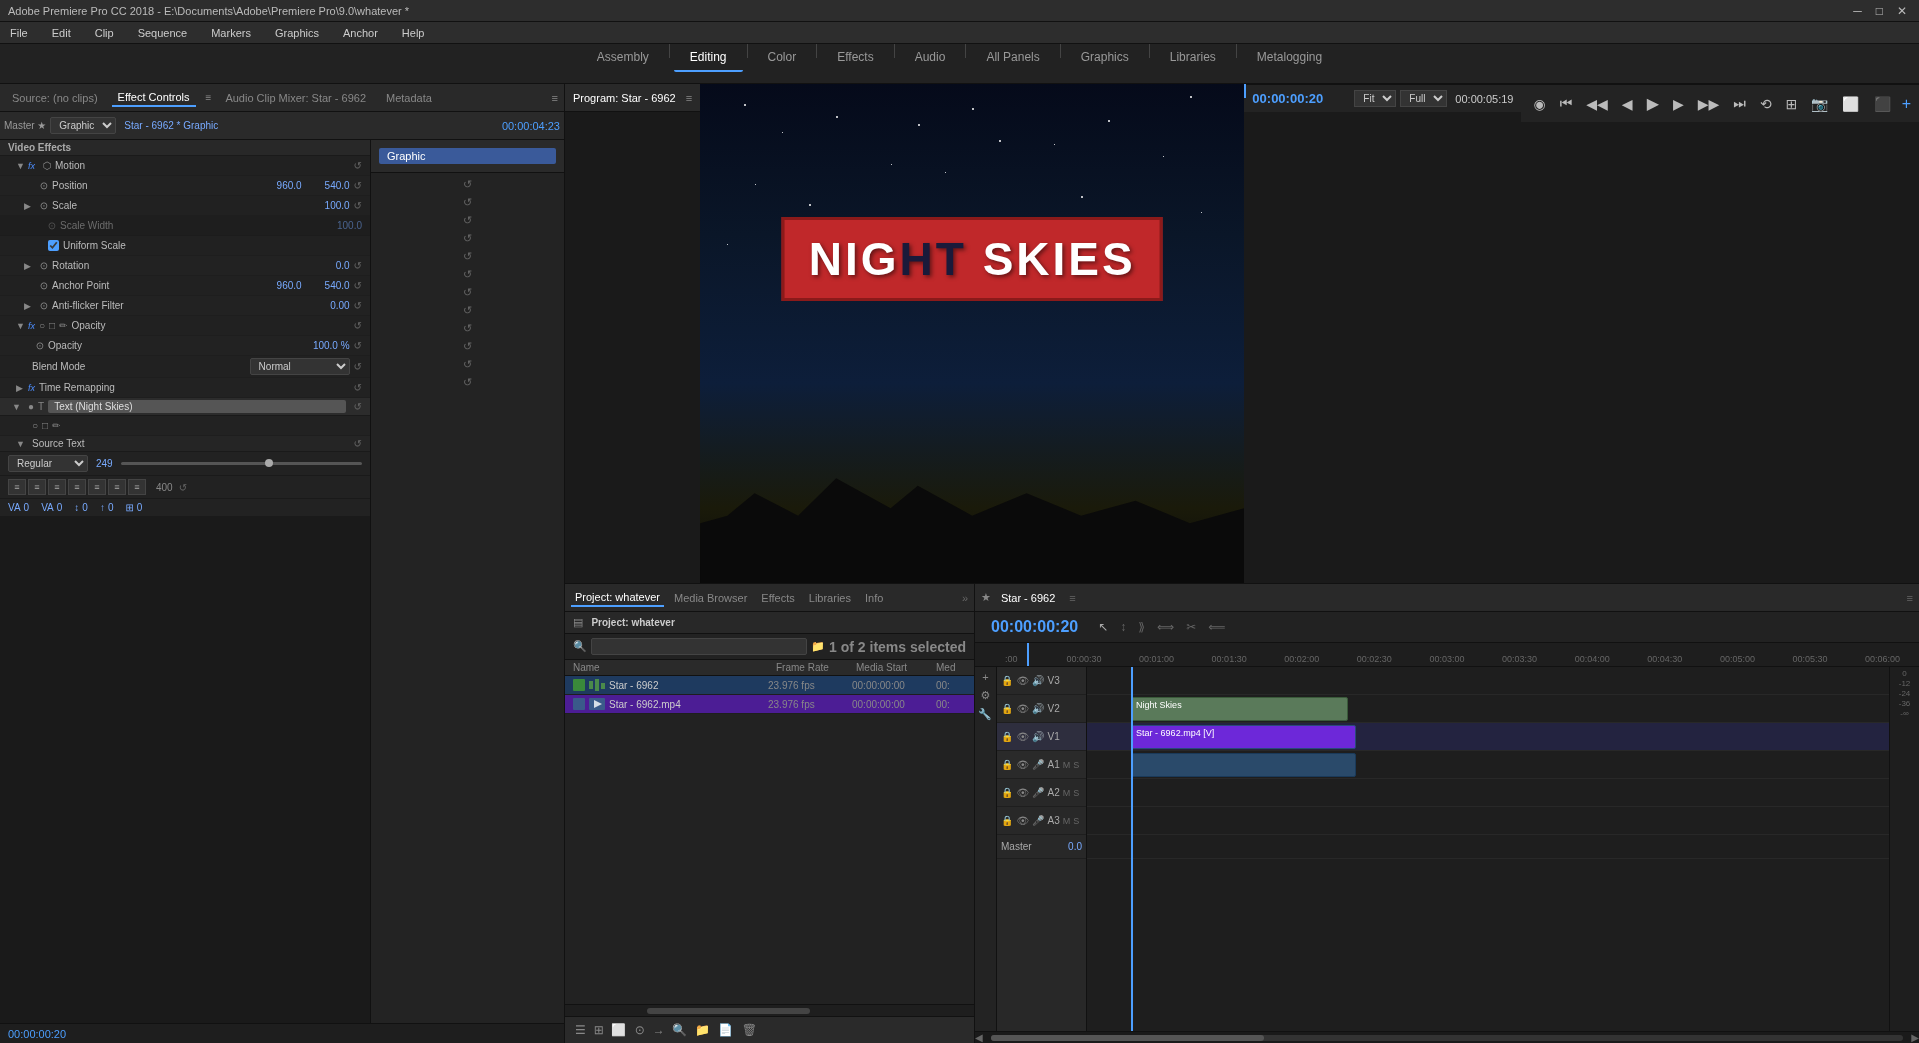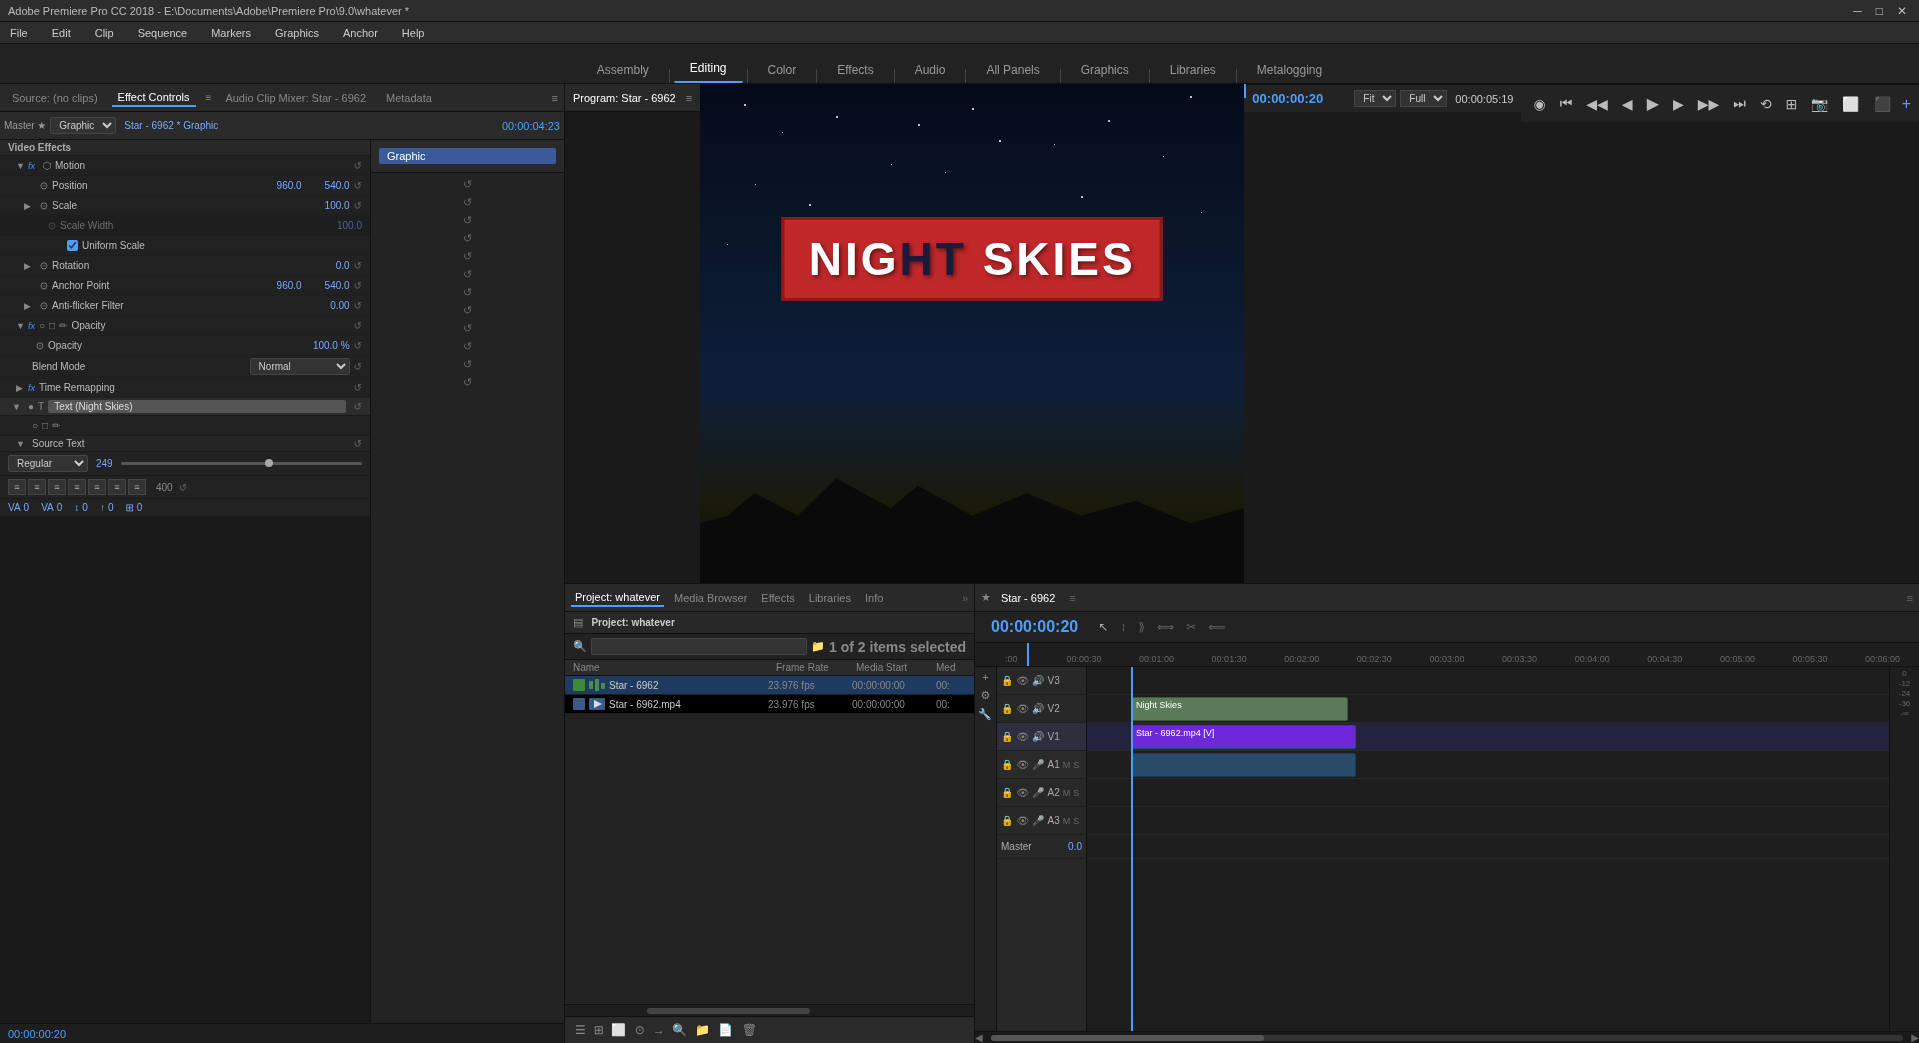--- a/index.html
+++ b/index.html
@@ -37,21 +37,21 @@
       border-bottom: 1px solid #111;
       gap: 16px;
     }
     .menu-item { font-size: 11px; color: #ccc; cursor: pointer; padding: 2px 4px; }
 
     
     .workspace-tabs {
       background: #222;
       height: 40px;
       display: flex;
-      align-items: flex-end;
+      align-items: flex-start;
       justify-content: center;
       border-bottom: 1px solid #111;
       gap: 4px;
     }
     .workspace-tab {
       color: #999;
       font-size: 12px;
       padding: 6px 16px;
       cursor: pointer;
       border-radius: 2px;
@@ -477,21 +477,21 @@
     .col-name { flex: 1; }
     .col-rate { width: 80px; }
     .col-start { width: 80px; }
     .col-med { width: 30px; }
 
     .project-item {
       display: flex;
       align-items: center;
       padding: 3px 8px;
       border-bottom: 1px solid #1e1e1e;
-      background: #000000;
+      background: #4c1d95;
       gap: 4px;
       cursor: pointer;
     }
     .project-item.selected { background: #1e3a5f; }
     .item-color-star { width: 12px; height: 12px; background: #3a8a3a; border-radius: 1px; flex-shrink: 0; }
     .item-color-mp4 { width: 12px; height: 12px; background: #3a5a8a; border-radius: 1px; flex-shrink: 0; }
     .item-name { flex: 1; font-size: 10px; color: #ccc; }
     .item-rate { width: 80px; font-size: 10px; color: #888; }
     .item-start { width: 80px; font-size: 10px; color: #888; }
     .item-med { width: 30px; font-size: 10px; color: #888; }
@@ -833,21 +833,21 @@
           <span class="prop-reset">↺</span>
         </div>
 
         <div class="property-row" style="padding-left:32px;opacity:0.5;">
           <span class="prop-toggle" style="color:transparent;">▶</span>
           <span class="prop-icon" style="color:#888;">⊙</span>
           <span class="prop-name">Scale Width</span>
           <span class="prop-value">100.0</span>
         </div>
 
-        <div class="property-row" style="padding-left:51px;">
+        <div class="property-row" style="padding-left:32px;">
           <span style="flex:0 0 16px;"></span>
           <input type="checkbox" checked="" class="prop-checkbox" style="">
           <span class="prop-name">Uniform Scale</span>
         </div>
 
         <div class="property-row" style="padding-left:24px;">
           <span class="prop-toggle">▶</span>
           <span class="prop-icon" style="color:#888;">⊙</span>
           <span class="prop-name">Rotation</span>
           <span class="prop-value">0.0</span>

